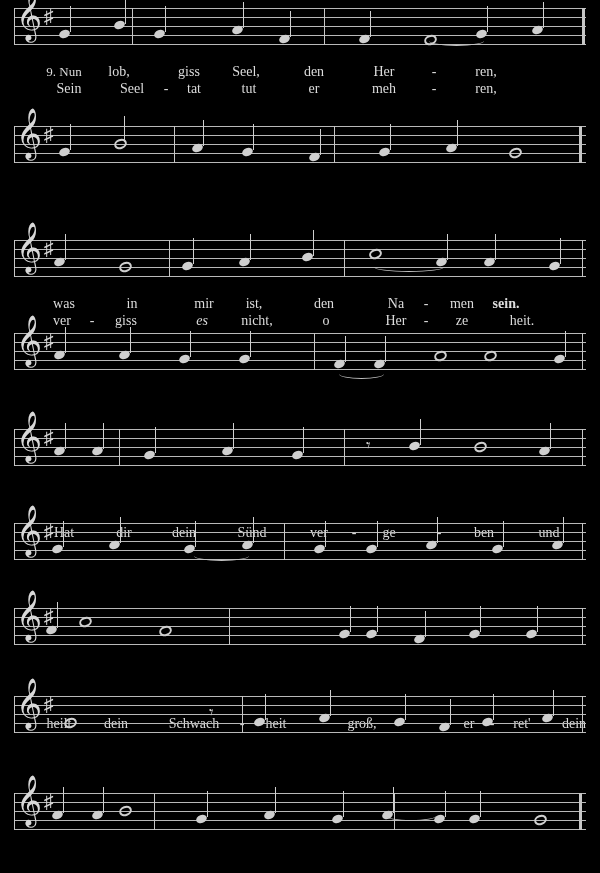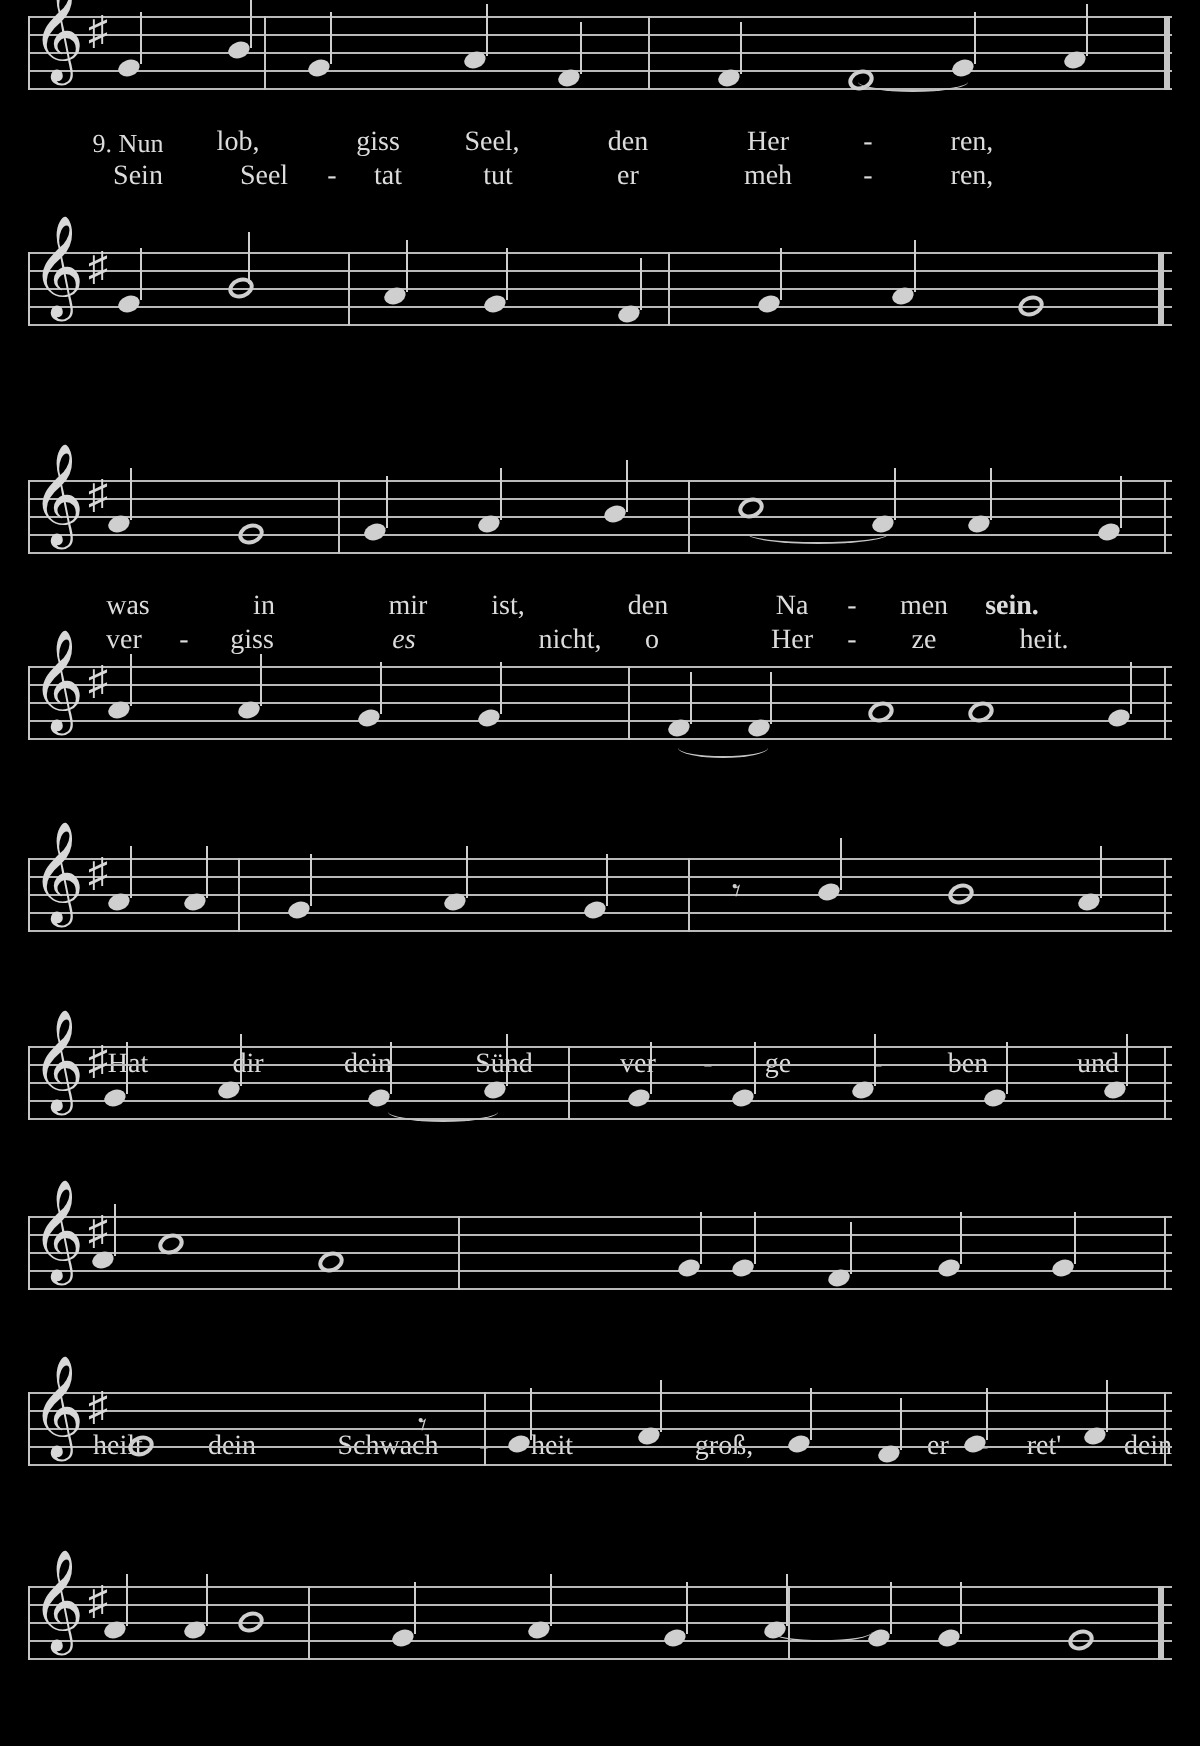--- a/index.html
+++ b/index.html
@@ -189,21 +189,21 @@
       <span class="lyric" style="left:382px;">Na</span>
       <span class="lyric" style="left:412px;">-</span>
       <span class="lyric" style="left:448px;">men</span>
       <span class="lyric" style="left:492px;font-weight:bold;">sein.</span>
     </div>
     <div class="lyric-row" style="top:195px;">
       <span class="lyric" style="left:48px;">ver</span>
       <span class="lyric" style="left:78px;">-</span>
       <span class="lyric" style="left:112px;">giss</span>
       <span class="lyric" style="left:188px;font-style:italic;">es</span>
-      <span class="lyric" style="left:243px;margin-left:28px;">nicht,</span>
+      <span class="lyric" style="left:243px;">nicht,</span>
       <span class="lyric" style="left:312px;">o</span>
       <span class="lyric" style="left:382px;">Her</span>
       <span class="lyric" style="left:412px;">-</span>
       <span class="lyric" style="left:448px;">ze</span>
       <span class="lyric" style="left:508px;">heit.</span>
     </div>
   </div>
 
   <div class="system" style="top:232px;">
     <div class="staff">

